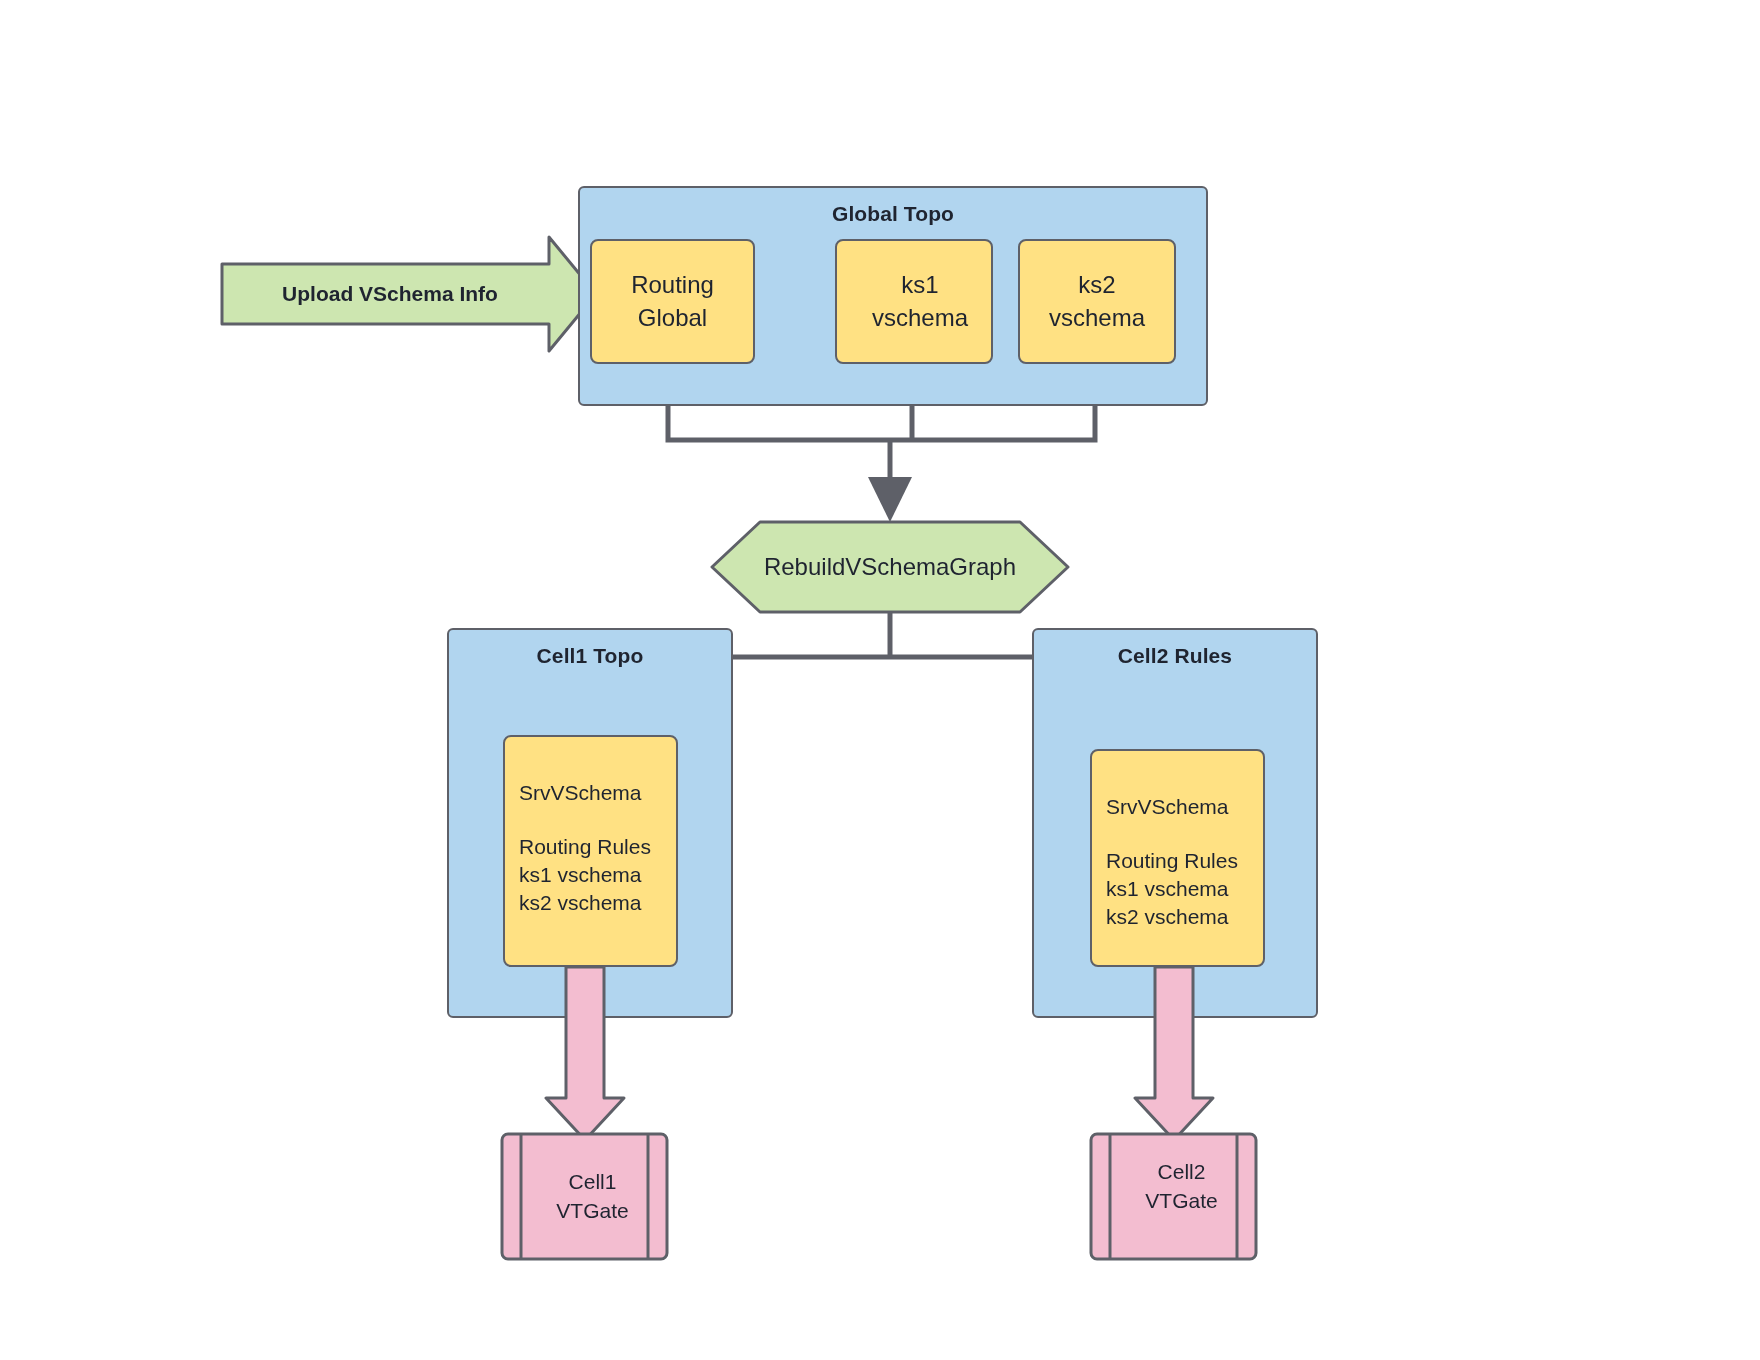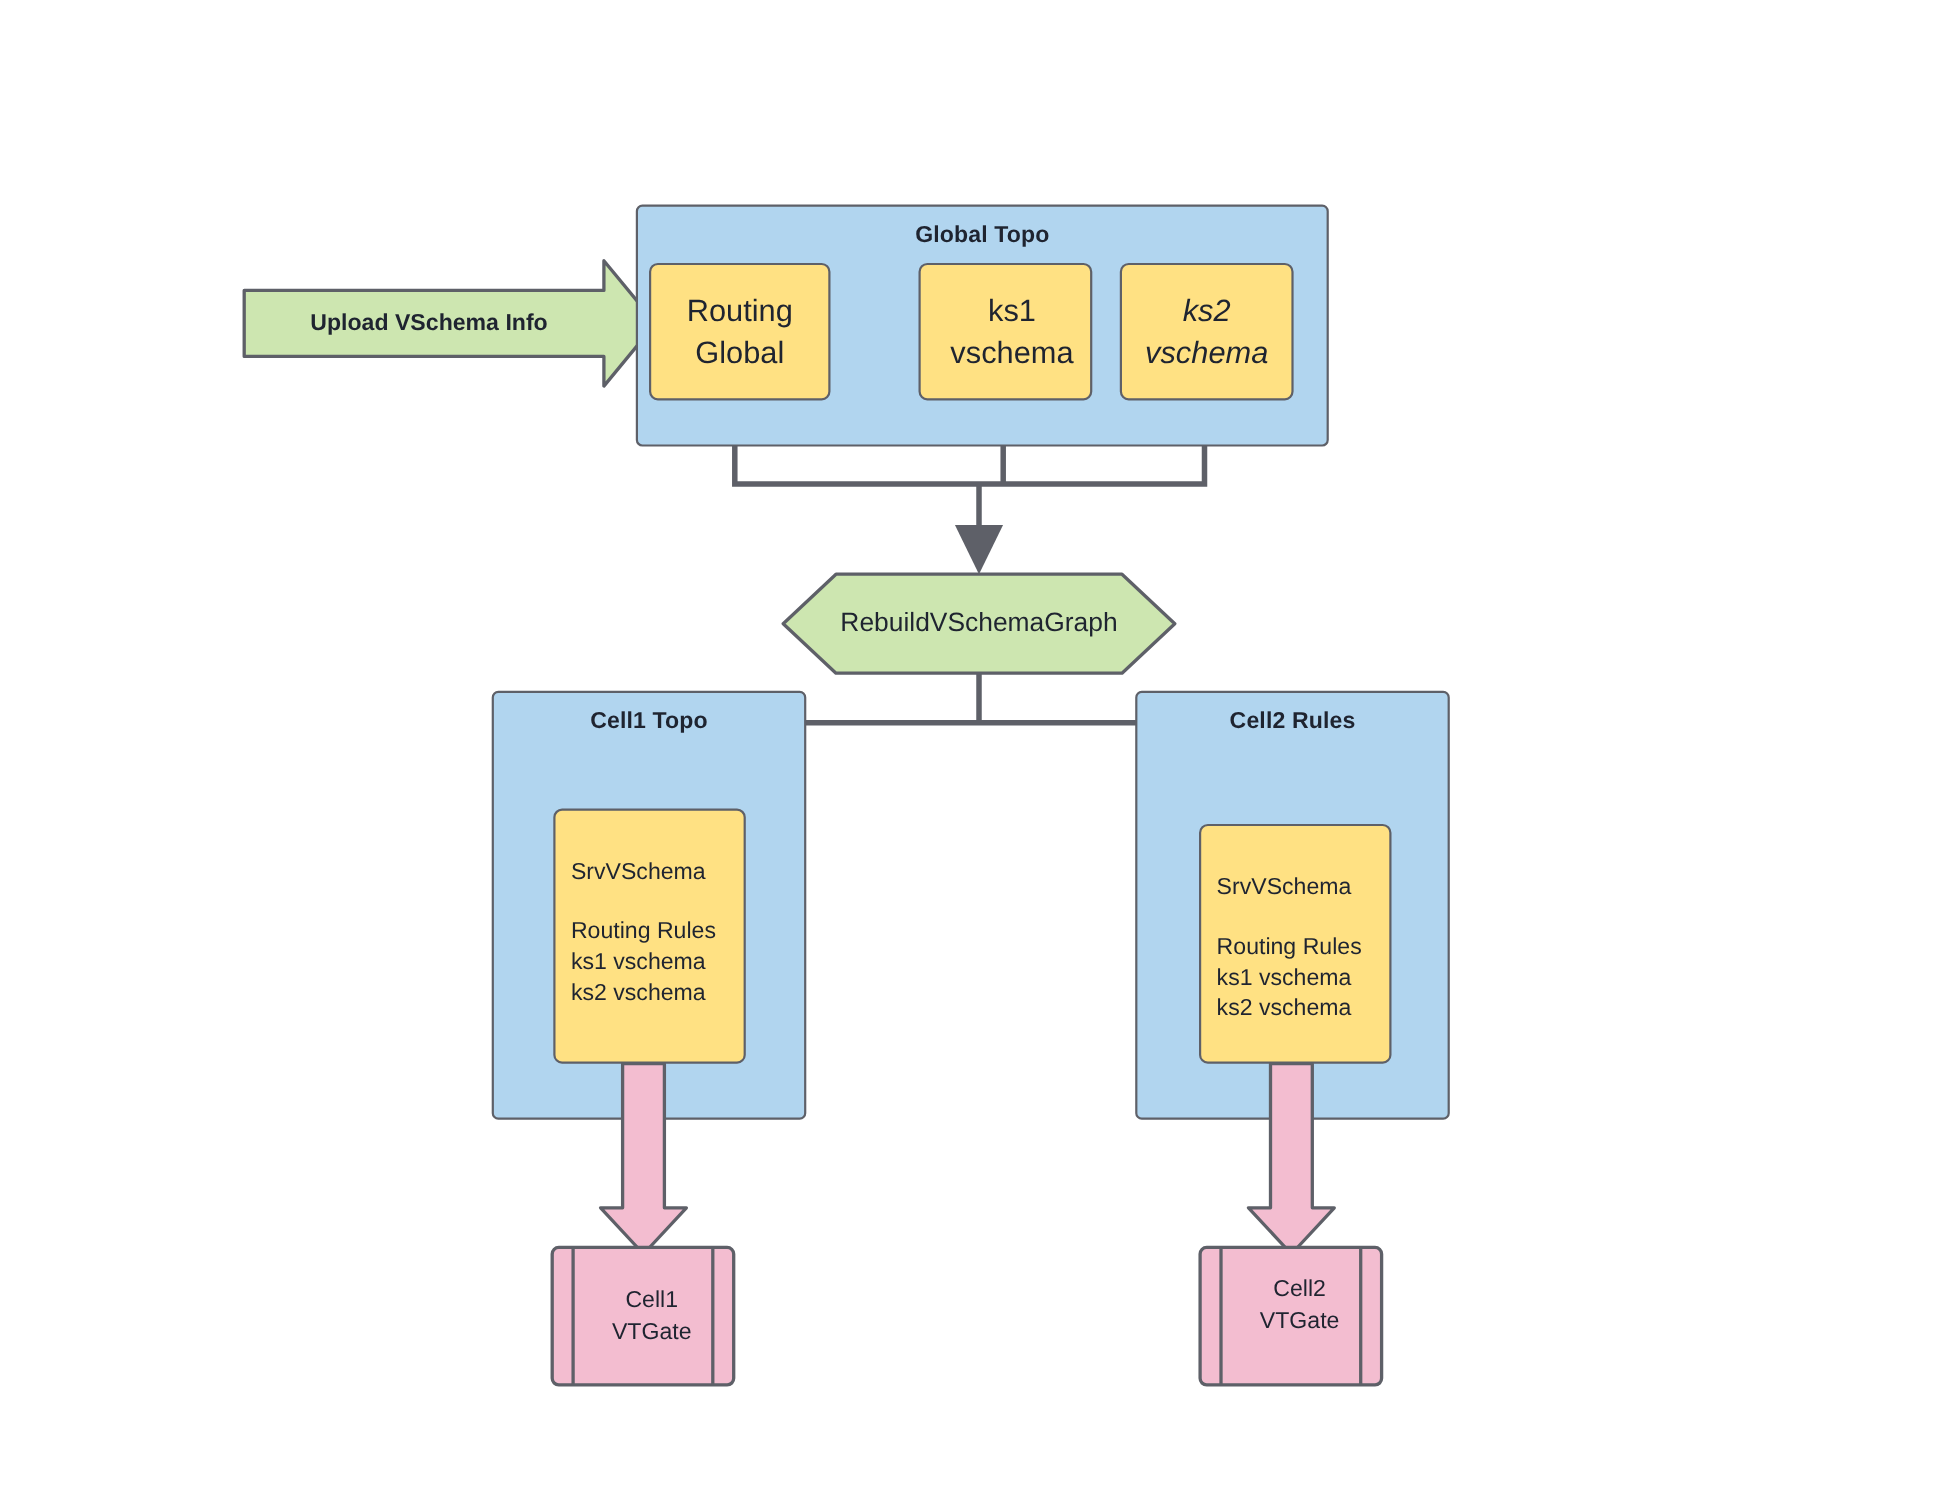--- a/index.html
+++ b/index.html
@@ -53,21 +53,21 @@
   .ybox {
     background: #ffe183;
     border: 2px solid #5e6068;
     border-radius: 8px;
     display: flex;
     align-items: center;
     justify-content: center;
   }
   .ybox-center {
     text-align: center;
-    font-size: 28px;
+    font-size: 24px;
     line-height: 1.34;
     color: #1f2430;
   }
   .ybox-left {
     align-items: flex-start;
     justify-content: flex-start;
     padding: 42px 0 0 14px;
   }
   .ybox-left .lines {
     text-align: left;
@@ -158,21 +158,21 @@
     </div>
   </div>
 
   <div class="node ybox" style="left:835px; top:239px; width:158px; height:125px;padding-left:12px;">
     <div class="ybox-center">
       <span>ks1</span><br>
       <span>vschema</span>
     </div>
   </div>
 
-  <div class="node ybox" style="left:1018px; top:239px; width:158px; height:125px;font-style:italic;">
+  <div class="node ybox" style="left:1018px; top:239px; width:158px; height:125px;">
     <div class="ybox-center">
       <span>ks2</span><br>
       <span>vschema</span>
     </div>
   </div>
 
   <svg class="layer" viewBox="0 0 1760 1360" preserveAspectRatio="none">
     <path d="M760,522 L1020,522 L1068,567 L1020,612 L760,612 L712,567 Z" fill="#cde6b0" stroke="#5e6068" stroke-width="3" stroke-linejoin="round"></path>
   </svg>
   <div class="node" style="left:712px; top:522px; width:356px; height:90px;">

